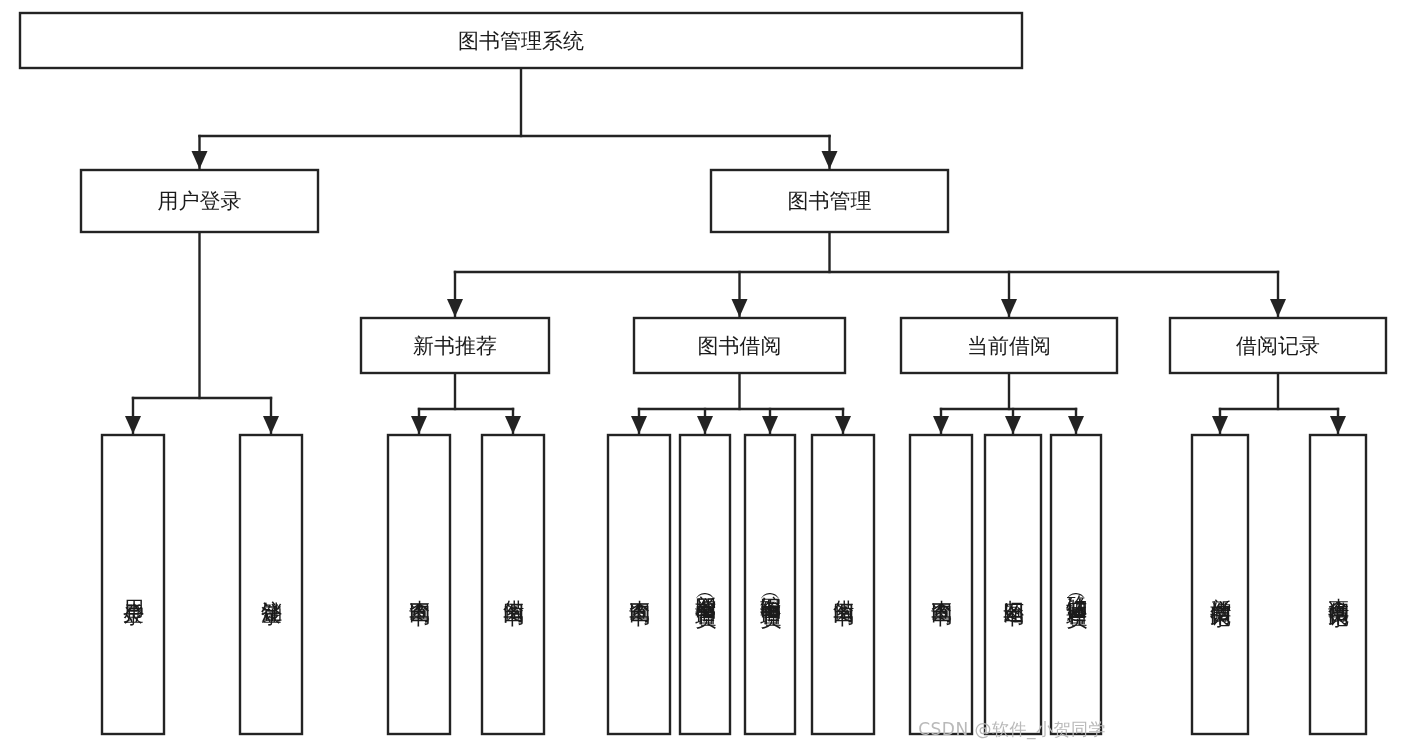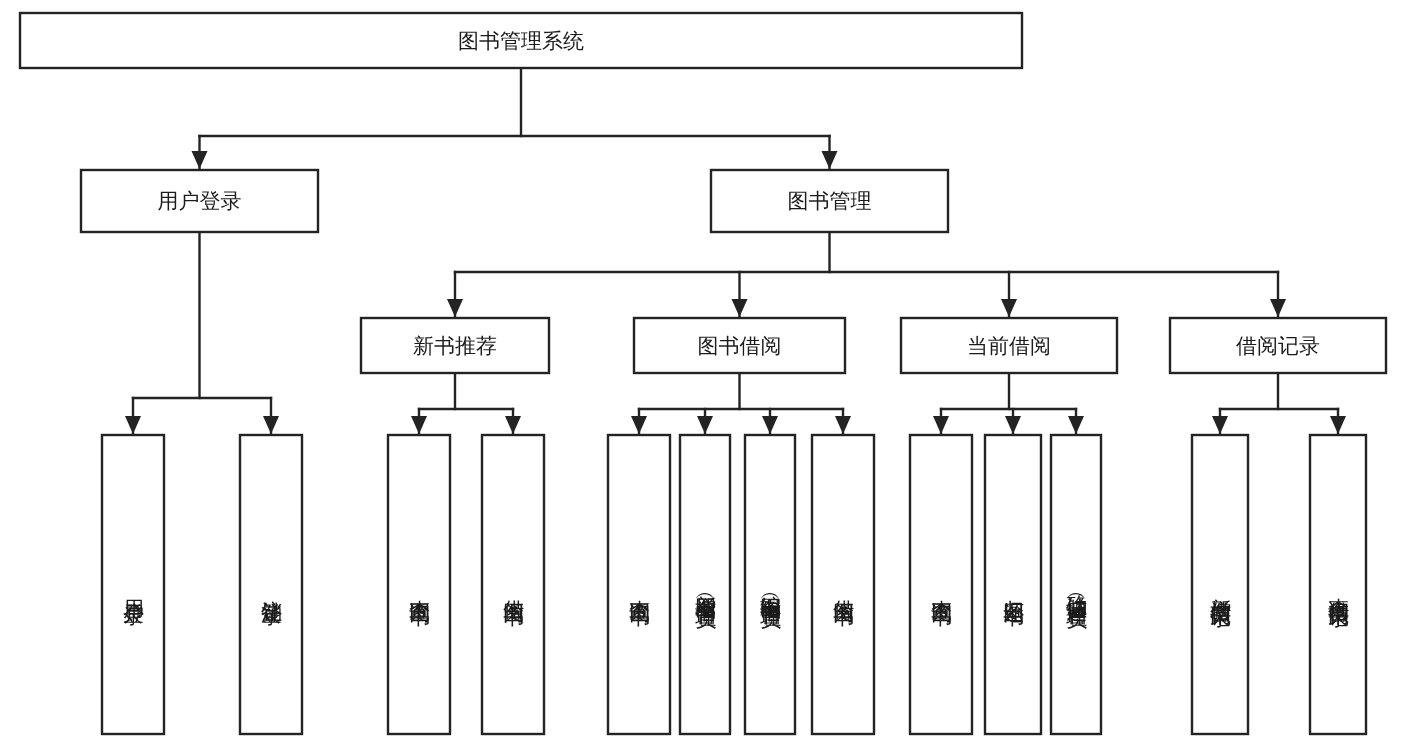--- a/index.html
+++ b/index.html
@@ -176,14 +176,15 @@
       <div class="node-label-v" style="left: 705px; top: 449px; height: 275px;">新增图书（管理员）</div>
       <div class="node-label-v" style="left: 770px; top: 449px; height: 275px;">编辑图书（管理员）</div>
       <div class="node-label-v" style="left: 843px; top: 449px; height: 275px;">借阅图书</div>
       <div class="node-label-v" style="left: 941px; top: 449px; height: 275px;">查询图书</div>
       <div class="node-label-v" style="left: 1013px; top: 449px; height: 275px;">归还图书</div>
       <div class="node-label-v" style="left: 1076px; top: 449px; height: 275px;">确认归还（管理员）</div>
       <div class="node-label-v" style="left: 1220px; top: 449px; height: 275px;">新增借阅记录</div>
       <div class="node-label-v" style="left: 1338px; top: 449px; height: 275px;">查询借阅记录</div>
     </div>
 
+  <div id="watermark">CSDN @软件_小贺同学</div>
 
 </div>
 
 </body></html>

